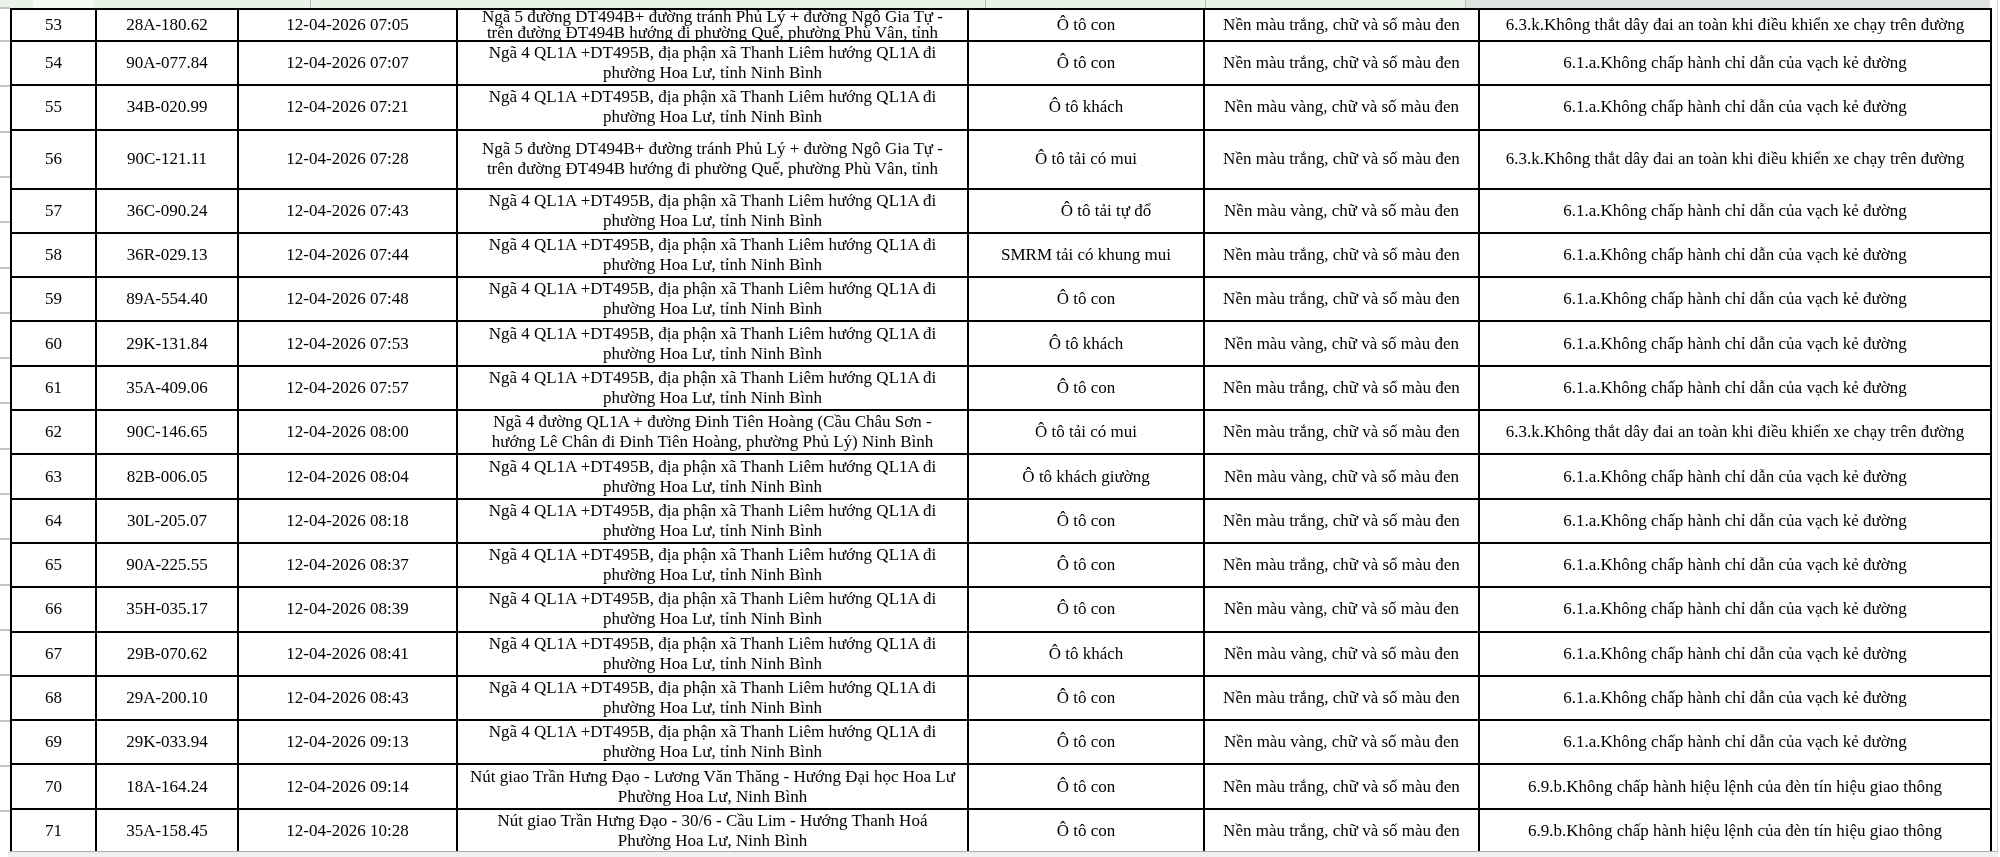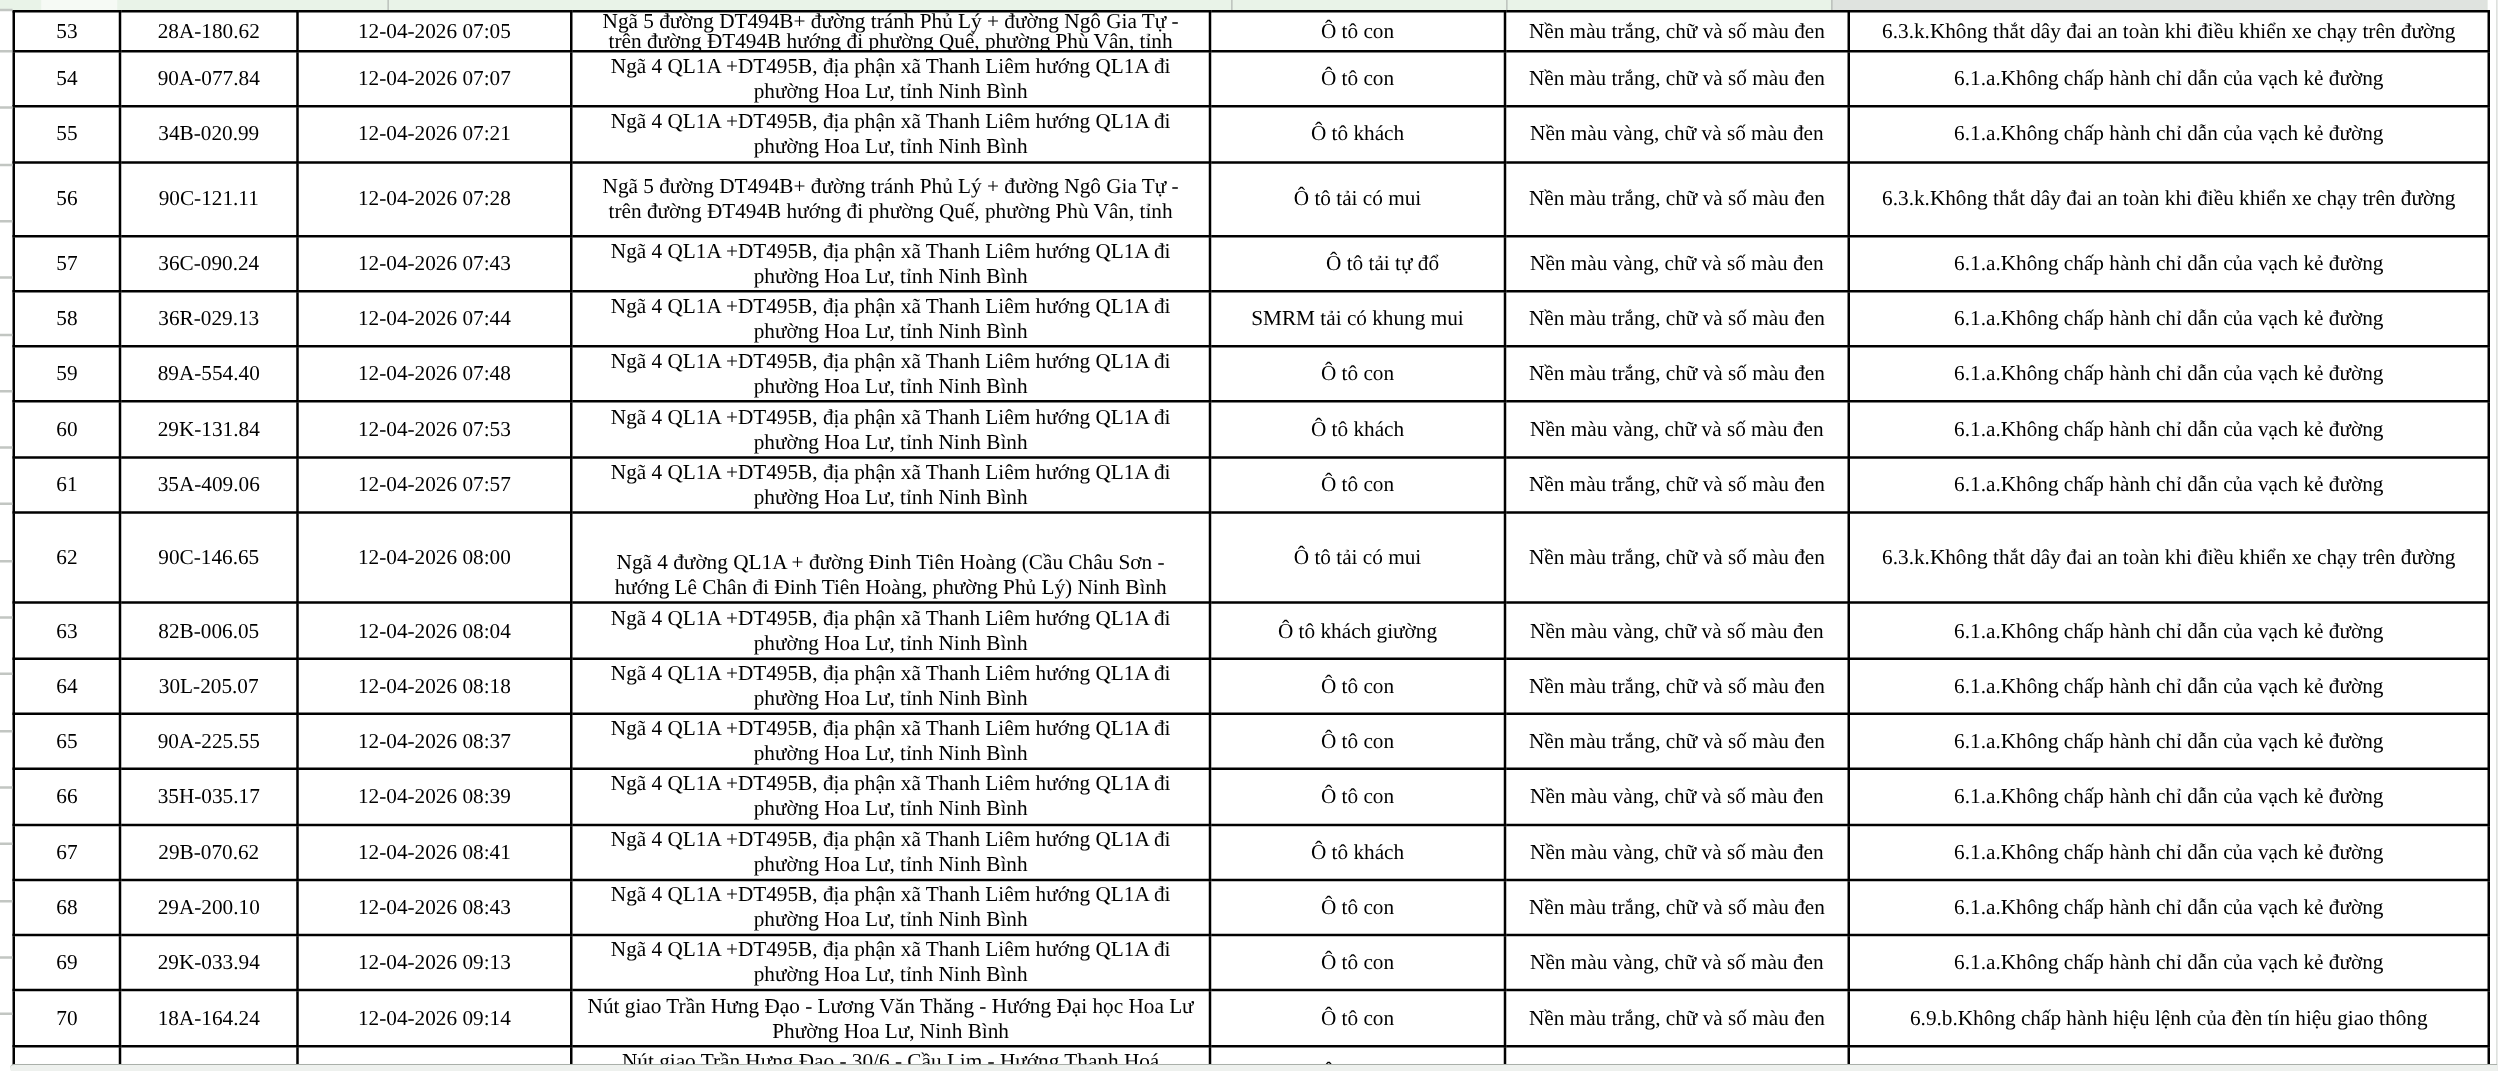--- a/index.html
+++ b/index.html
@@ -275,21 +275,21 @@
     <td>
             <div class="c" style="height: 42.3px;">62</div>
           </td>
     <td>
             <div class="c" style="height: 42.3px;">90C-146.65</div>
           </td>
     <td>
             <div class="c" style="height: 42.3px;">12-04-2026 08:00</div>
           </td>
     <td>
-            <div class="c loc" style="height: 42.3px; margin-top: 28px;">Ngã 4 đường QL1A + đường Đinh Tiên Hoàng (Cầu Châu Sơn -
+            <div class="c loc" style="height: 42.3px;">Ngã 4 đường QL1A + đường Đinh Tiên Hoàng (Cầu Châu Sơn -
 hướng Lê Chân đi Đinh Tiên Hoàng, phường Phủ Lý) Ninh Bình</div>
           </td>
     <td>
             <div class="c" style="height: 42.3px;">Ô tô tải có mui</div>
           </td>
     <td>
             <div class="c" style="height: 42.3px;">Nền màu trắng, chữ và số màu đen</div>
           </td>
     <td>
             <div class="c vio" style="height: 42.3px;">6.3.k.Không thắt dây đai an toàn khi điều khiển xe chạy trên đường</div>

